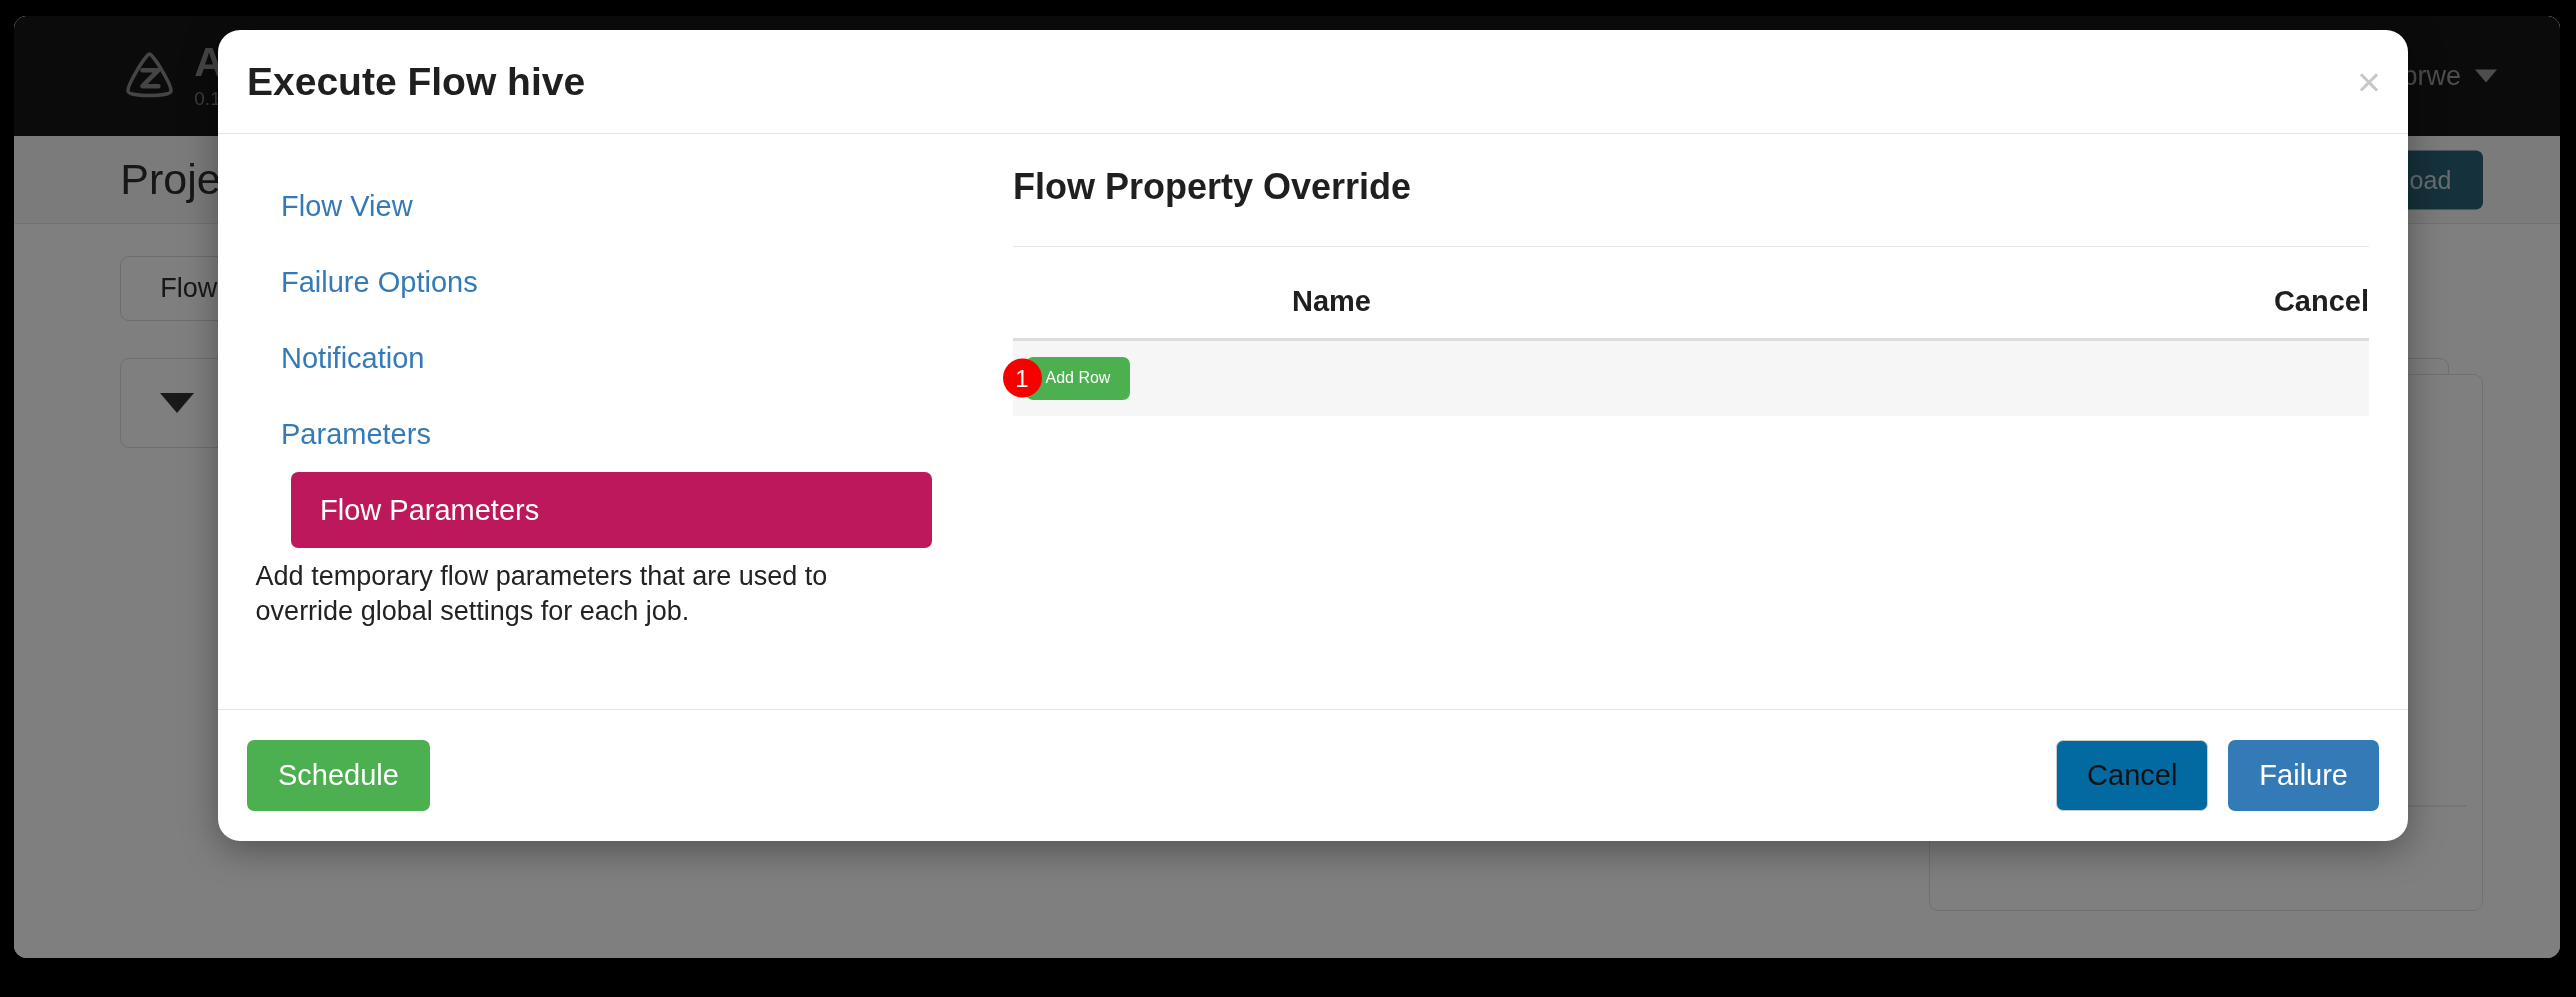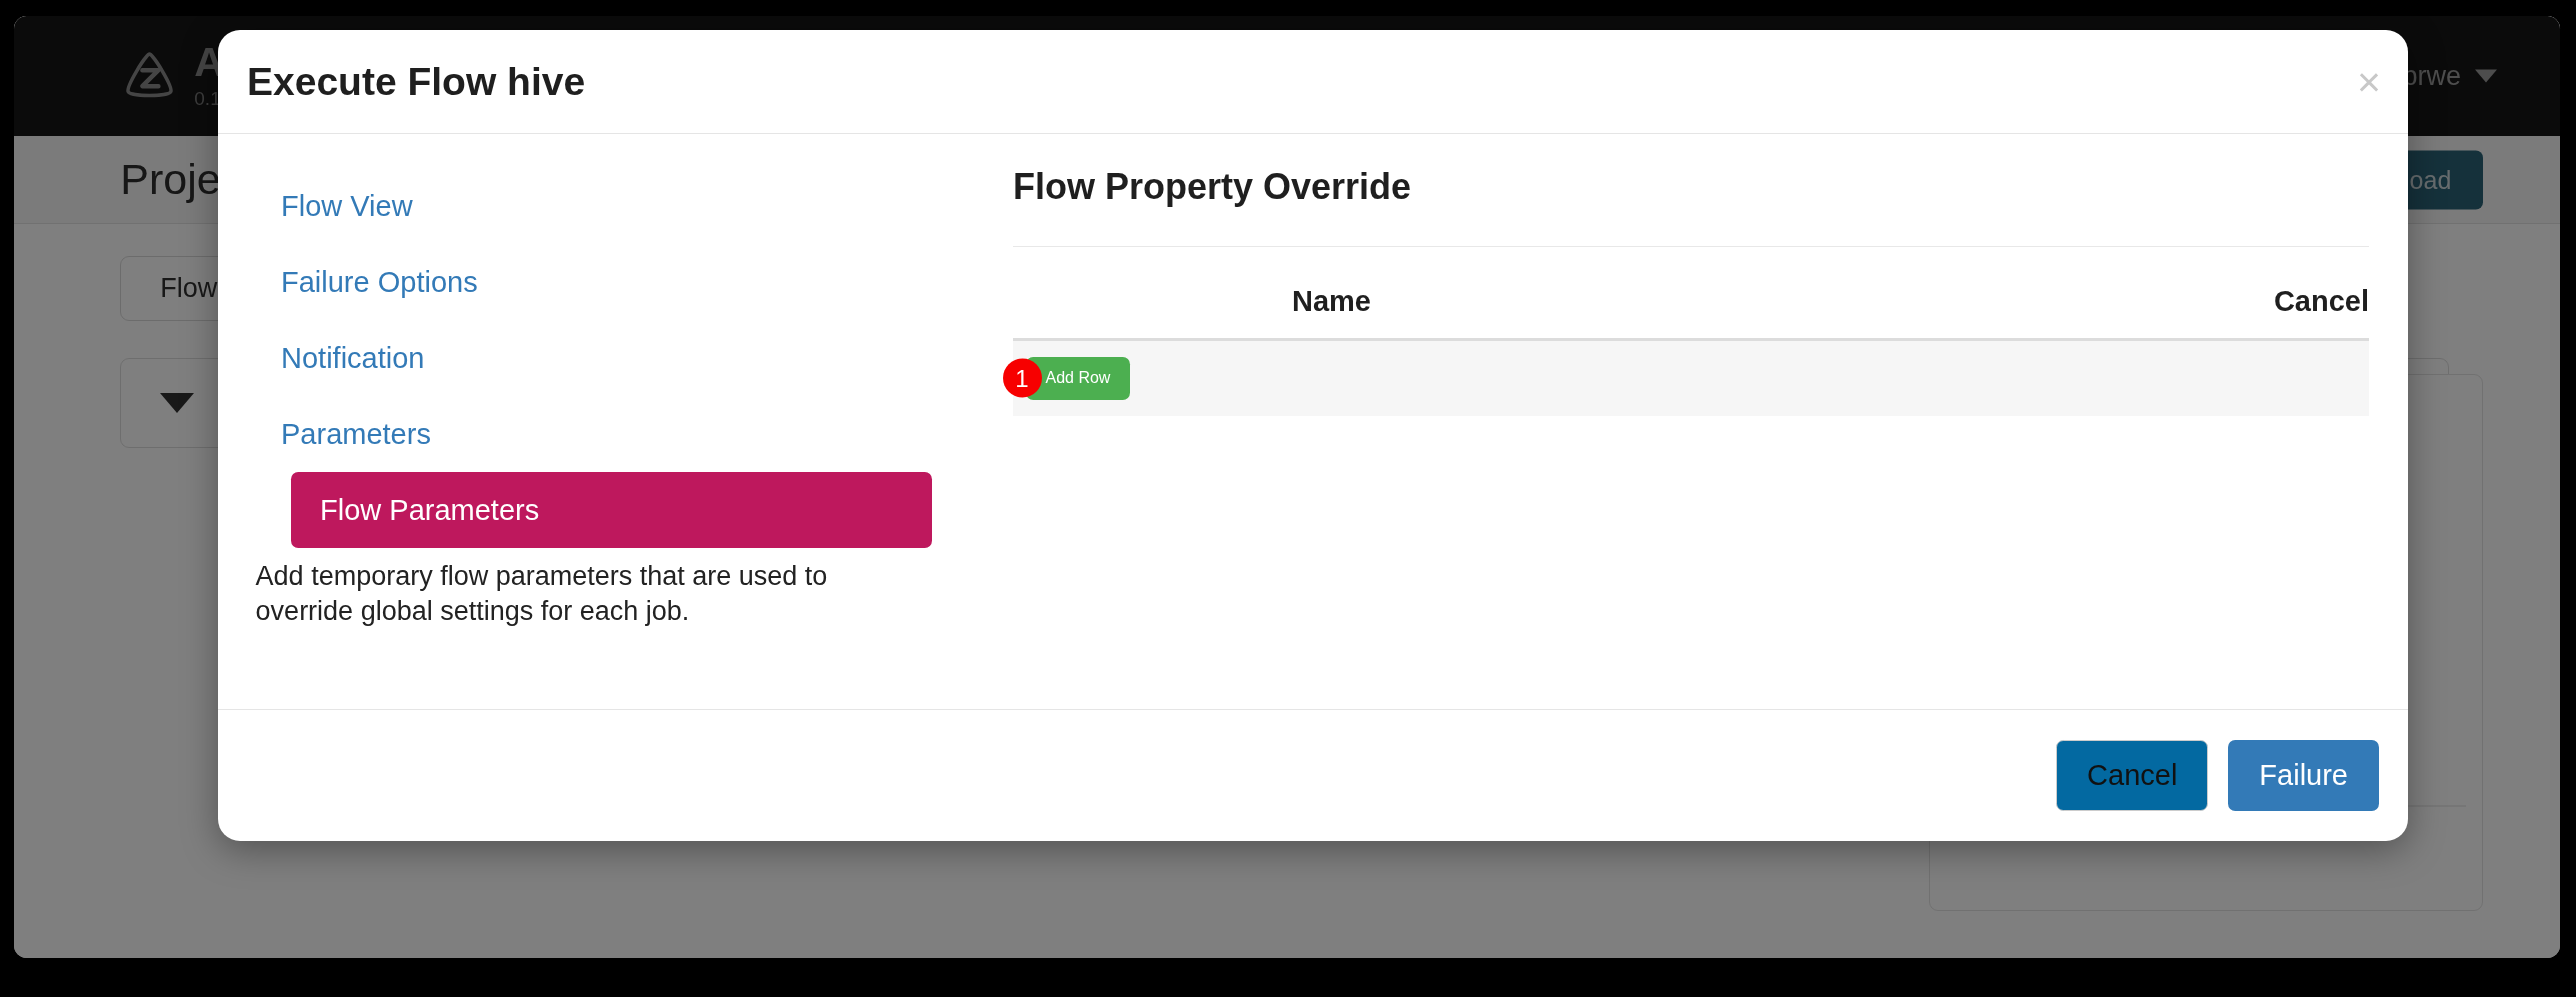--- a/index.html
+++ b/index.html
@@ -440,20 +440,21 @@
                 </span>
               </td>
             </tr>
           </tbody>
         </table>
       </div>
 
     </div>
 
     <div id="modal-footer">
+      <button class="btn" id="schedule-button">Schedule</button>
       <div class="footer-right">
         <button class="btn" id="cancel-button">Cancel</button>
         <button class="btn" id="execute-button">Failure</button>
       </div>
     </div>
 
   </div>
 
 </div>
 

